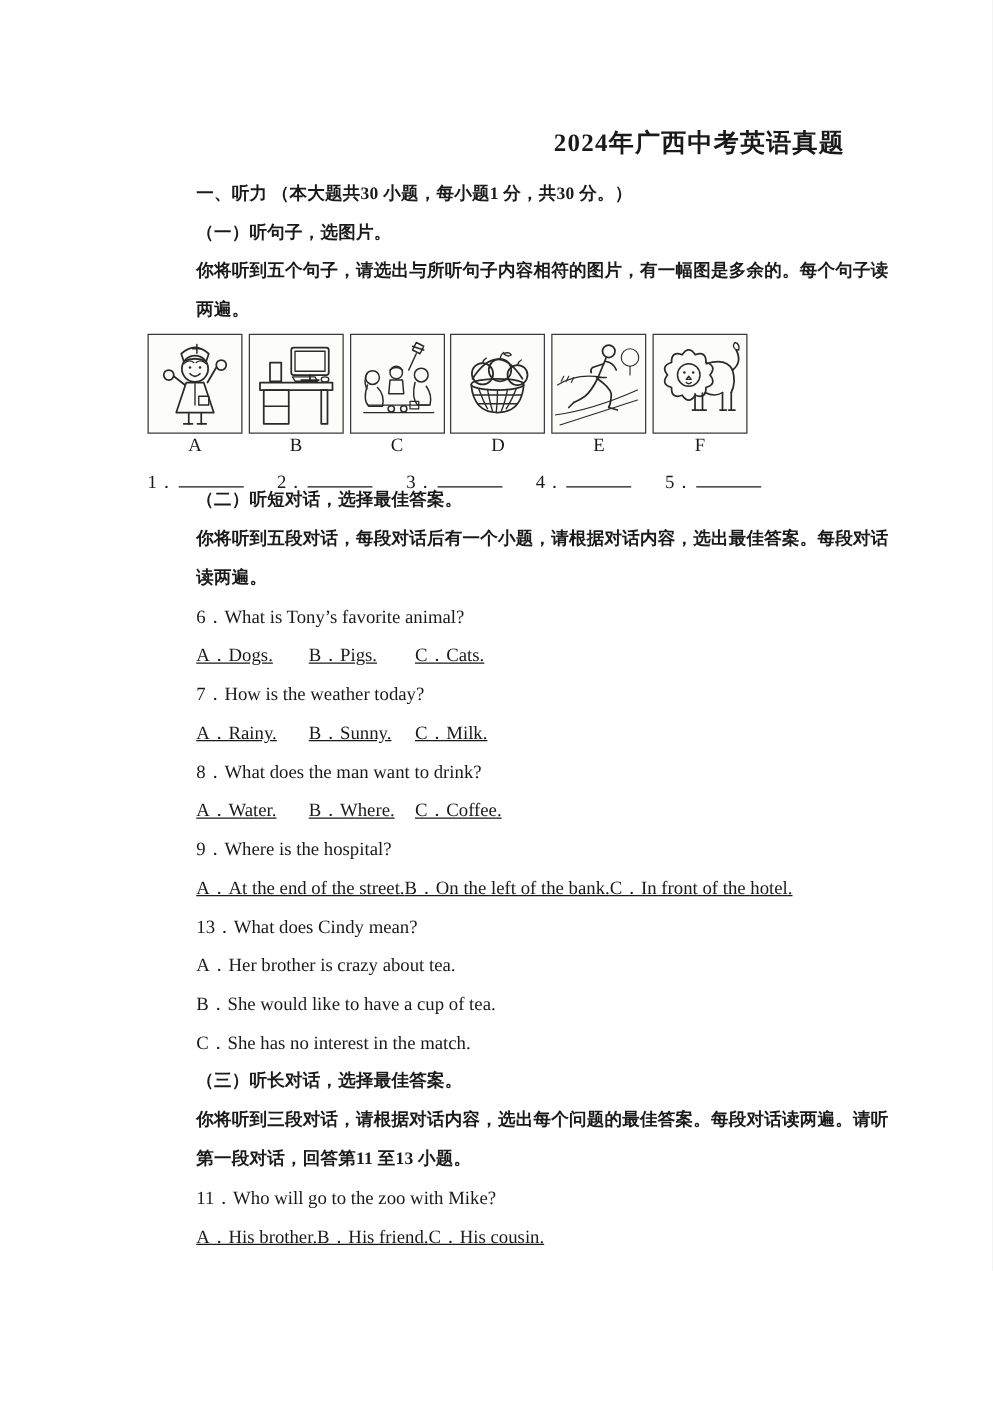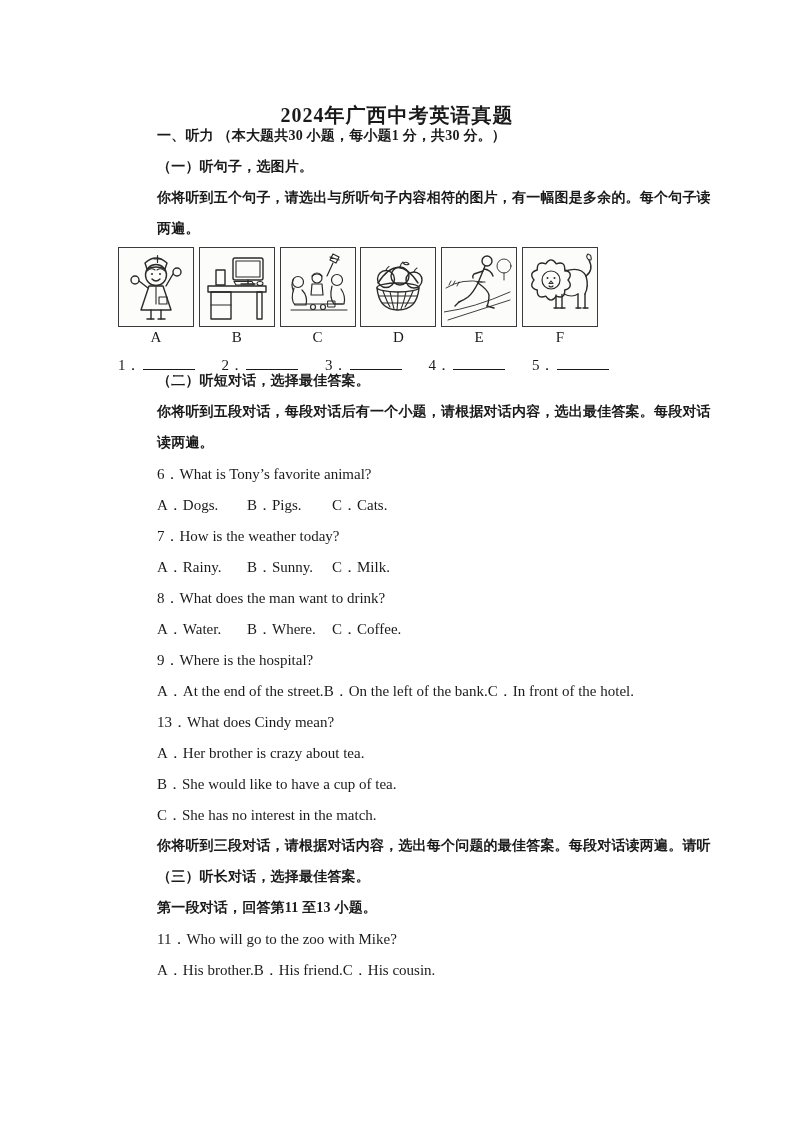--- a/index.html
+++ b/index.html
@@ -8,24 +8,25 @@
     position:relative;
     width:794px; height:1123px;
     margin:0 auto;
     background:#ffffff;
     font-family:"Liberation Serif","DejaVu Serif",serif;
     color:#1a1a1a;
     overflow:hidden;
   }
   .content { padding:102px 118px 0 118px; }
   .title {
-    text-align:center;
+    text-align:right;
     font-size:20px;
     font-weight:bold;
     height:26px; line-height:26px;
+    margin-bottom:20px;
     letter-spacing:1px;
   }
   .line {
     height:16px; line-height:16px;
     margin-bottom:15px;
     white-space:nowrap;
     font-size:15px;
     margin-left:39px;
   }
   .zh { font-size:14px; font-weight:bold; letter-spacing:0.2px; }
@@ -50,21 +51,21 @@
   
   .blanks { height:16px; line-height:16px; font-size:15px; }
   .blank { display:inline-block; width:103.5px; }
   .blank:last-child { width:auto; }
   .blank-line {
     display:inline-block; width:52px; height:13px;
     border-bottom:1.2px solid #1a1a1a;
     margin-left:2px;
   }
   
-  .opts { display:flex; }
+  .opts { display:flex;text-decoration:underline; }
   .opts .o1 { min-width:90px; }
   .opts .o2 { min-width:85px; }
   .opts-wide .o1 { min-width:146px; }
   .opts-wide .o2 { min-width:146px; }
   svg { display:block; }
 </style>
 </head>
 <body>
 
 <div class="page">
@@ -250,22 +251,22 @@
       <span class="o1">A．At the end of the street.</span>
       <span class="o2">B．On the left of the bank.</span>
       <span class="o3">C．In front of the hotel.</span>
     </div>
 
     <div class="line en">13．What does Cindy mean?</div>
     <div class="line en">A．Her brother is crazy about tea.</div>
     <div class="line en">B．She would like to have a cup of tea.</div>
     <div class="line en">C．She has no interest in the match.</div>
 
+    <div class="line zh">（三）听长对话，选择最佳答案。</div>
     <div class="line zh">你将听到三段对话，请根据对话内容，选出每个问题的最佳答案。每段对话读两遍。请听</div>
-    <div class="line zh">（三）听长对话，选择最佳答案。</div>
     <div class="line zh">第一段对话，回答第11 至13 小题。</div>
 
     <div class="line en">11．Who will go to the zoo with Mike?</div>
     <div class="line en opts">
       <span class="o1">A．His brother.</span>
       <span class="o2">B．His friend.</span>
       <span class="o3">C．His cousin.</span>
     </div>
 
   </div>

